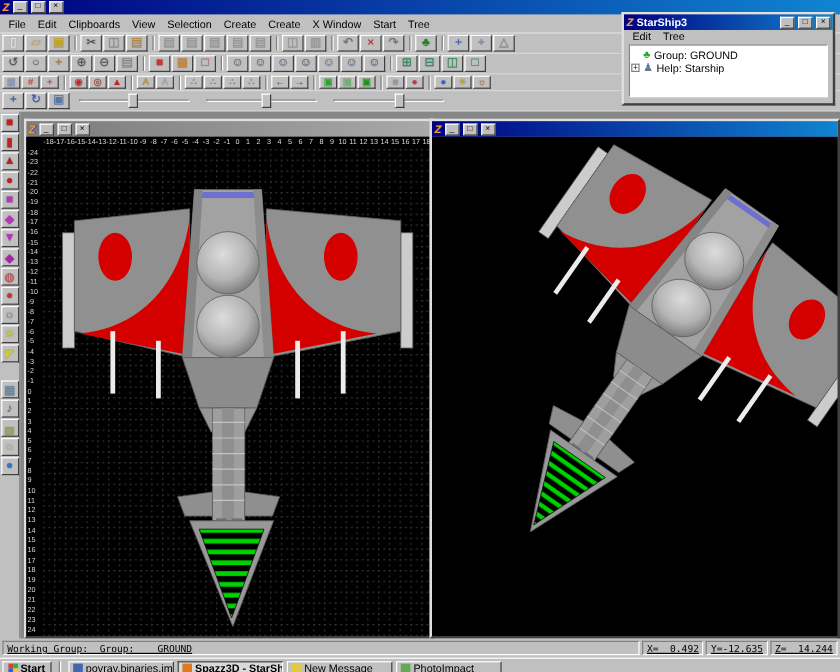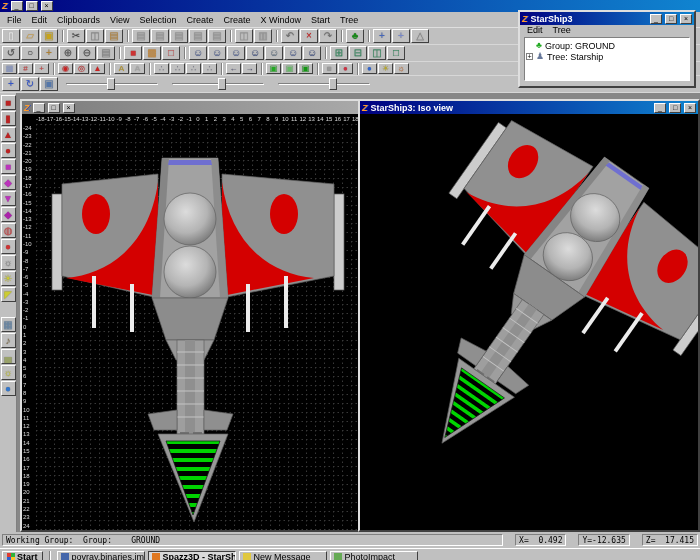--- a/index.html
+++ b/index.html
@@ -56,21 +56,21 @@
 
   
   .treewin { position:absolute; left:518px; top:10px; width:178px; height:78px; background:#c0c0c0; border:2px solid; border-color:#dfdfdf #404040 #404040 #dfdfdf; z-index:50; }
   .treewin .menubar { height:10px; border-bottom:none; }
   .treelist { margin:2px 4px; height:44px; background:#fff; border:1px solid; border-color:#808080 #fff #fff #808080; padding:2px 1px; overflow:hidden; }
   .treeitem { display:flex; align-items:center; gap:3px; font-size:9px; height:11px; color:#000; }
   .expbox { width:7px; height:7px; border:1px solid #808080; background:#fff; font-size:7px; line-height:5px; text-align:center; color:#000; }
   .tico { font-size:9px; line-height:9px; }
 
   
-  .statusbar { height:16px; display:flex; align-items:center; gap:12px; padding:1px 2px; }
+  .statusbar { height:16px; display:flex; align-items:center; gap:2px; padding:1px 2px;text-decoration:underline; }
   .stcell { height:12px; font-family:"DejaVu Sans Mono", monospace; font-size:8px; line-height:11px; padding:0 3px; white-space:pre; color:#000; }
   .stleft { flex:1; }
 
   
   .taskbar { height:17px; border-top:1px solid #ffffff; background:#c0c0c0; display:flex; align-items:center; gap:3px; padding:1px 2px; }
   .startbtn { display:flex; align-items:center; gap:2px; height:13px; padding:0 4px; font-size:9px; font-weight:bold; }
   .winflag { width:8px; height:8px; display:grid; grid-template-columns:4px 4px; grid-template-rows:4px 4px; }
   .winflag i:nth-child(1){background:#e03c31;} .winflag i:nth-child(2){background:#2eb33c;}
   .winflag i:nth-child(3){background:#2f5fd0;} .winflag i:nth-child(4){background:#ffc324;}
   .taskbtn { display:flex; align-items:center; gap:3px; width:88px; height:13px; padding:0 3px; font-size:9px; white-space:nowrap; overflow:hidden; }
@@ -385,21 +385,20 @@
               <rect width="324" height="406" fill="url(#gridPat)"></rect>
               <use href="#shipShape"></use>
             </svg>
           </div>
         </div>
       </div>
 
       <div class="childwin" style="left:341px; top:6px; width:342px; height:433px; z-index:10;">
         <div class="wtitle active">
           <span class="appico">Z</span>
-          <span class="ttext">StarShip3: Iso view</span>
           <span class="wbtn small raised">_</span>
           <span class="wbtn small raised">□</span>
           <span class="wbtn small raised">×</span>
         </div>
         <div class="iso-canvas">
           <svg width="338" height="416" viewBox="0 0 338 416">
             <rect width="338" height="416" fill="#000"></rect>
             <use href="#shipShape" transform="translate(181,181) rotate(35) scale(0.97,0.9) translate(-154,-200)"></use>
           </svg>
         </div>
@@ -422,30 +421,30 @@
       </div>
     <div class="treelist" id="treelist">
         <div class="treeitem">
           <span class="expbox" style="visibility: hidden;"></span>
           <span class="tico" style="color: rgb(34, 170, 34);">♣</span>
           <span>Group: GROUND</span>
         </div>
         <div class="treeitem">
           <span class="expbox">+</span>
           <span class="tico" style="color: rgb(102, 119, 153);">♟</span>
-          <span>Tree: Starship</span>
+          <span>Help: Starship</span>
         </div>
       </div>
   </div>
 
   <div class="statusbar">
     <span class="stcell stleft sunken">Working Group:  Group:    GROUND</span>
     <span class="stcell sunken">X=  0.492</span>
     <span class="stcell sunken">Y=-12.635</span>
-    <span class="stcell sunken">Z=  17.415</span>
+    <span class="stcell sunken">Z=  14.244</span>
   </div>
 
   <div class="taskbar">
     <button class="startbtn raised">
       <span class="winflag">
           <i></i>
           <i></i>
           <i></i>
           <i></i>
         </span>

